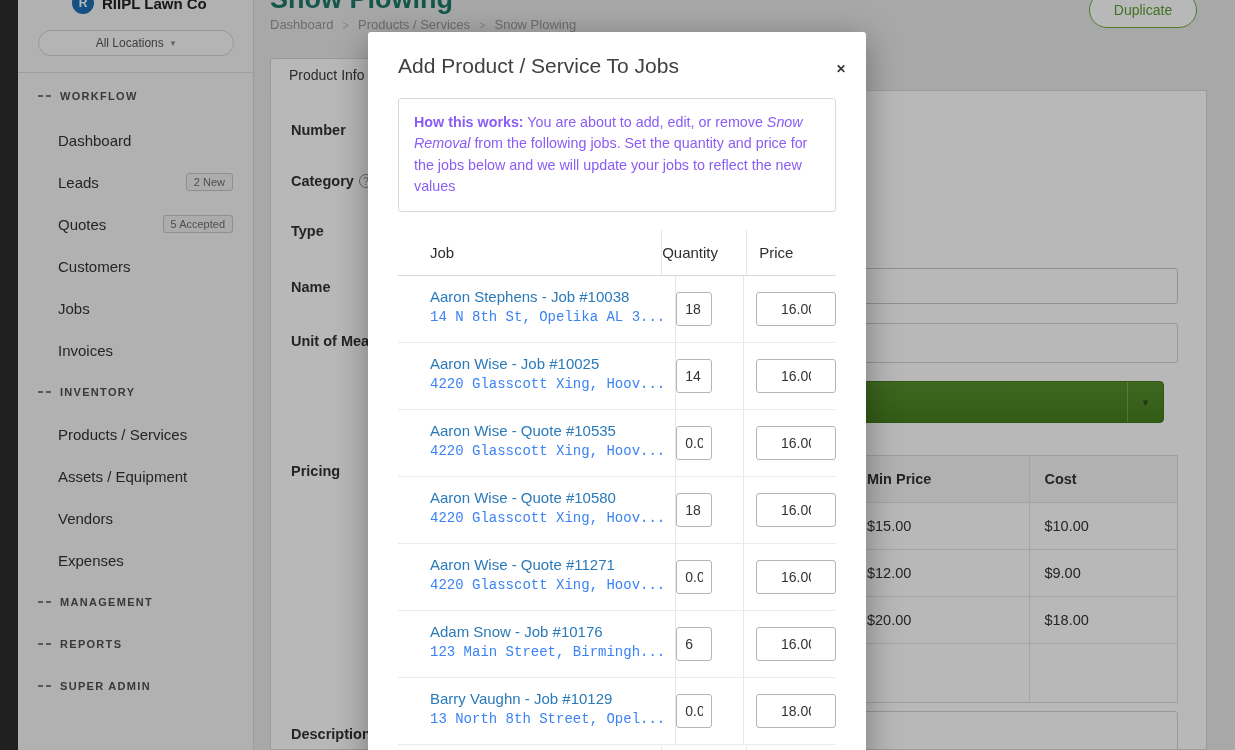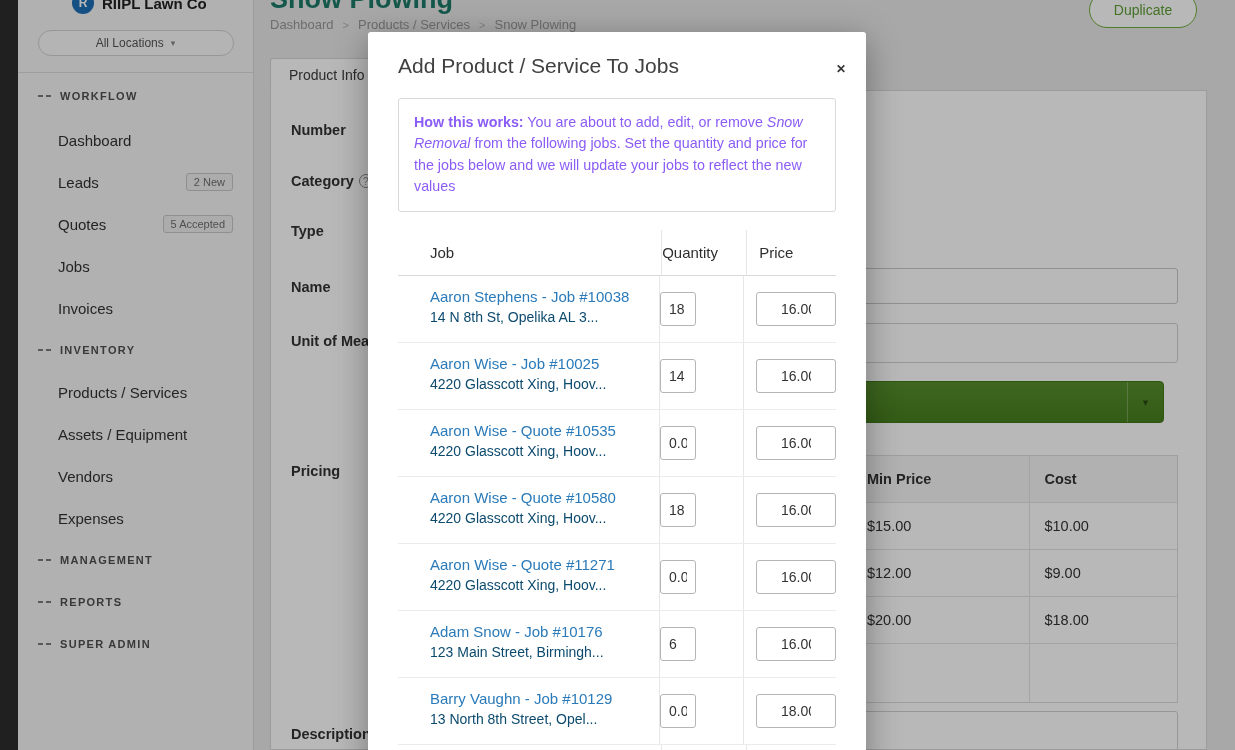--- a/index.html
+++ b/index.html
@@ -64,21 +64,21 @@
   .jobs-table { margin-top:18px; }
   .jt-header { display:flex; border-bottom:1px solid #d9d9d9; }
   .jt-hcell { height:45px; display:flex; align-items:center; font-size:15px; color:#2f2f2f; }
   .cell-job { width:250px;margin-left:32px; }
   .cell-qty { width:92px; border-left:1px solid #e7e7e7; }
   .cell-price { width:96px; padding-left:12px; border-left:1px solid #e7e7e7; }
   .jt-row { display:flex; border-bottom:1px solid #ebebeb; }
   .jt-cell { display:flex; align-items:center; min-height:66px; }
   .jt-cell.cell-job { display:block; padding:12px 10px 12px 0; }
   .job-link { color:#2a7ab9; font-size:15px; white-space:nowrap; overflow:hidden; cursor:pointer; display:block; }
-  .job-addr { color:#0c4a6e; font-size:14px; margin-top:4px; white-space:nowrap; overflow:hidden; }
+  .job-addr { color:#3b82f6; font-size:14px; margin-top:4px; white-space:nowrap; overflow:hidden;font-family:Liberation Mono, monospace; }
   .qty-input { width:36px; height:34px; border:1px solid #b5b5b5; border-radius:3px; padding:0 8px; font-size:14px; color:#333; font-family:inherit; }
   .price-input { width:80px; height:34px; border:1px solid #b5b5b5; border-radius:3px; padding:0 24px; font-size:14px; color:#333; font-family:inherit; }
 </style>
 </head>
 <body>
 
 <div class="page">
 
   <div class="edge-strip"></div>
 
@@ -103,20 +103,23 @@
     <div class="nav-item">
       <span>Dashboard</span>
     </div>
     <div class="nav-item">
       <span>Leads</span>
       <span class="nav-badge">2 New</span>
     </div>
     <div class="nav-item">
       <span>Quotes</span>
       <span class="nav-badge">5 Accepted</span>
+    </div>
+    <div class="nav-item">
+      <span>Customers</span>
     </div>
     <div class="nav-item">
       <span>Jobs</span>
     </div>
     <div class="nav-item">
       <span>Invoices</span>
     </div>
 
     <div class="nav-header">
       <span class="dash-icon">

